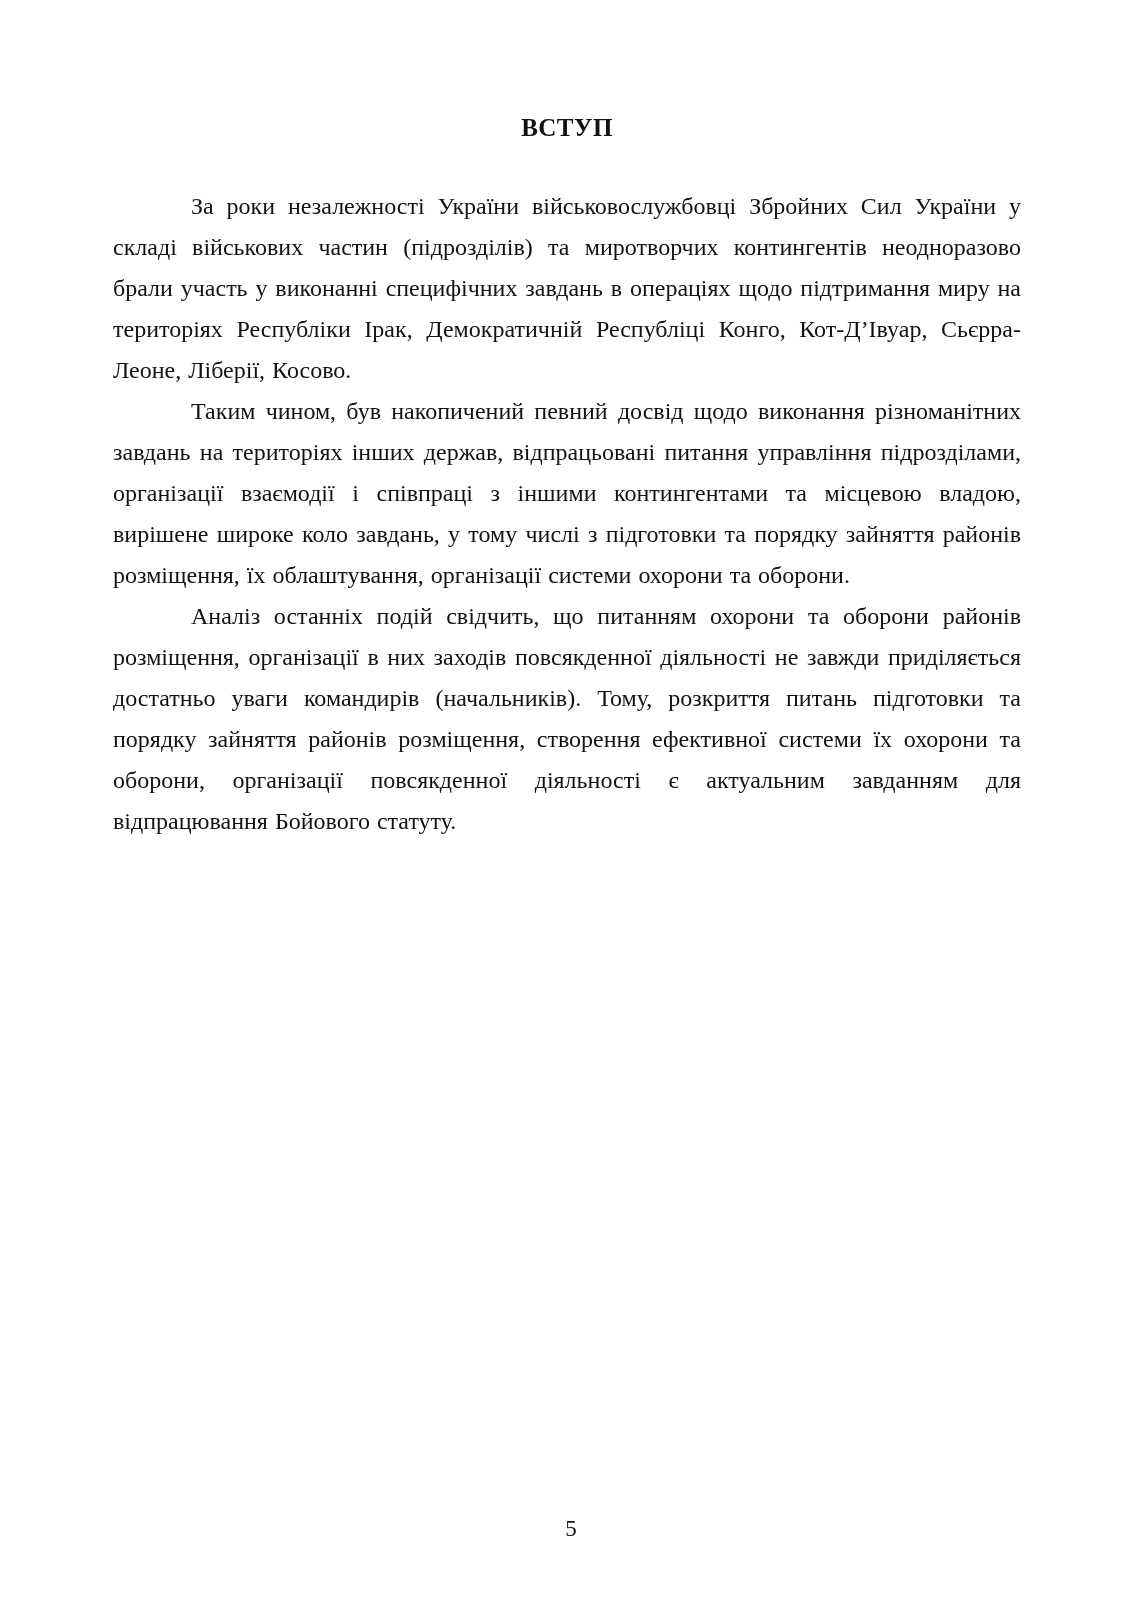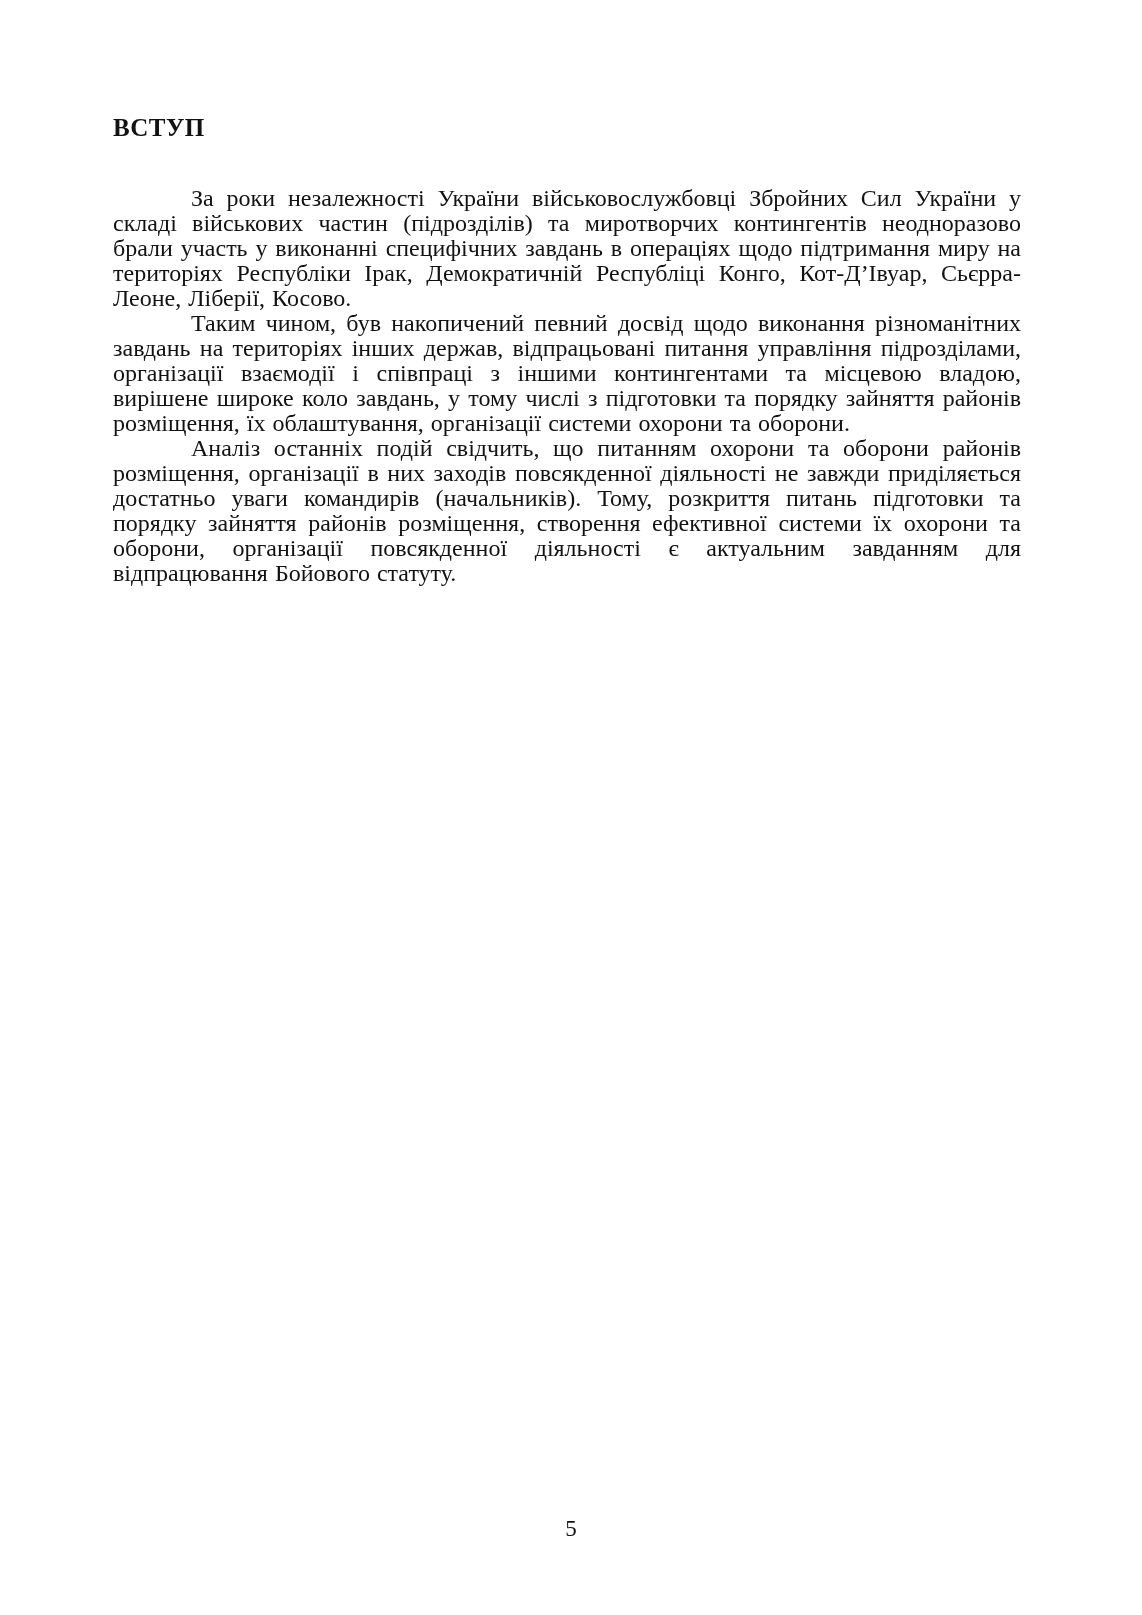--- a/index.html
+++ b/index.html
@@ -18,31 +18,32 @@
     box-sizing: border-box;
   }
   .content {
     position: absolute;
     left: 113px;
     top: 112px;
     width: 908px;
   }
   .doc-title {
     margin: 0 0 42px 0;
+    text-align: center;
     font-size: 25px;
     font-weight: bold;
     letter-spacing: 0.5px;
     line-height: 32px;
   }
   .doc-paragraph {
     margin: 0;
     text-indent: 78px;
     text-align: justify;
     font-size: 24px;
-    line-height: 25px;
+    line-height: 41px;
     word-spacing: 1px;
     hyphens: none;
   }
   .page-number {
     position: absolute;
     left: 0;
     bottom: 72px;
     width: 100%;
     text-align: center;
     font-size: 23px;

